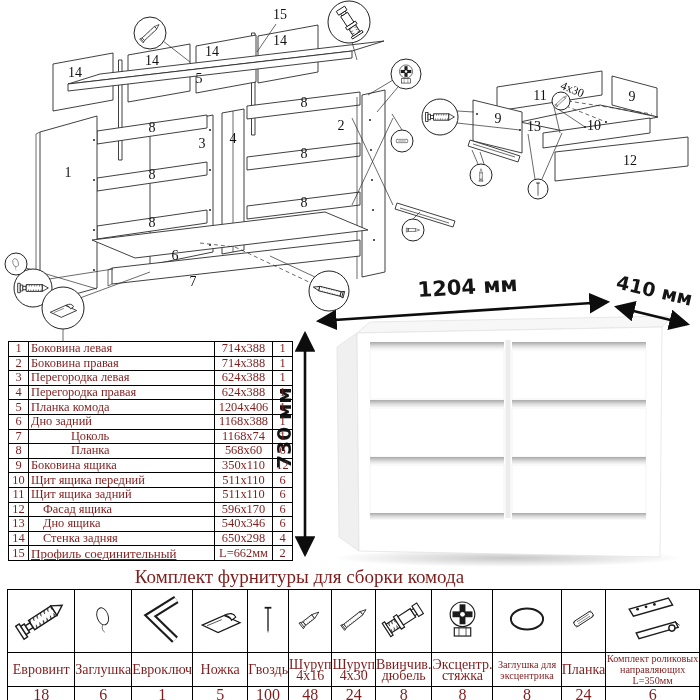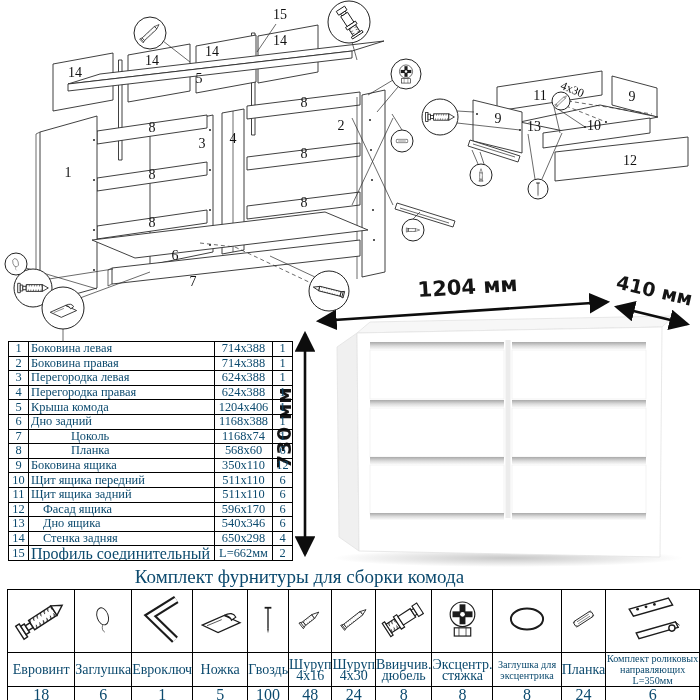--- a/index.html
+++ b/index.html
@@ -1,36 +1,36 @@
 <!DOCTYPE html>
 <html><head>
 <meta charset="utf-8">
 <style>
   html,body{margin:0;padding:0;background:#fff;}
   .sheet{position:relative;width:700px;height:700px;background:#fff;overflow:hidden;
-         font-family:"Liberation Serif",serif;color:#0c4a6e;}
+         font-family:"Liberation Serif",serif;color:#7f1d1d;}
   
   #diagram{position:absolute;left:0;top:0;z-index:3;pointer-events:none;}
   .pnl{fill:#fff;stroke:#2b2b2b;stroke-width:.9;stroke-linejoin:round;}
   .ln{stroke:#2b2b2b;stroke-width:.7;fill:none;}
   .dsh{stroke:#2b2b2b;stroke-width:.7;fill:none;stroke-dasharray:4 3;}
   .co{fill:#fff;stroke:#222;stroke-width:1;}
   .dot{fill:#222;}
   
   #product{position:absolute;left:275px;top:268px;width:425px;height:302px;z-index:1;}
   .dim{font-family:"DejaVu Sans",sans-serif;font-weight:bold;fill:#151515;}
   .arrow{stroke:#0d0d0d;stroke-width:2.6;fill:none;}
   
   #parts{position:absolute;left:8px;top:341px;z-index:2;border-collapse:collapse;table-layout:fixed;}
   #parts td{border:1px solid #000;font-size:12.4px;line-height:13px;height:13.6px;
             padding:0 2px;white-space:nowrap;overflow:hidden;}
   #parts td.c{text-align:center;padding:0;}
   #parts td.ind1{padding-left:14px;font-family:Liberation Serif, serif;}
   #parts td.ind2{padding-left:42px;margin-top:12px;}
-  #parts tr.small td.nm{font-size:16px;}
+  #parts tr.small td.nm{font-size:13px;text-decoration:underline;}
   
   #hw-title{position:absolute;left:0;top:566px;width:599px;text-align:center;
             font-size:19px;z-index:2;}
   #hw{position:absolute;left:7px;top:589px;z-index:2;border-collapse:collapse;table-layout:fixed;}
   #hw td{border:1px solid #000;text-align:center;vertical-align:middle;padding:0;}
   #hw tr.icons td{height:62px;}
   #hw tr.names td{height:25px;font-size:14px;line-height:11px;white-space:pre-line;}
   #hw tr.names td.tiny{font-size:10.2px;font-family:Liberation Serif, serif;}
   #hw tr.qty td{height:16px;font-size:16px;line-height:16px;}
   .icn{stroke:#1c1c1c;stroke-width:1;fill:#fff;}
@@ -388,21 +388,21 @@
           <td class="c">1</td>
         </tr>
         <tr>
           <td class="c">4</td>
           <td class="nm">Перегородка правая</td>
           <td class="c">624x388</td>
           <td class="c">1</td>
         </tr>
         <tr>
           <td class="c">5</td>
-          <td class="nm">Крыша комода</td>
+          <td class="nm">Планка комода</td>
           <td class="c">1204x406</td>
           <td class="c">1</td>
         </tr>
         <tr>
           <td class="c">6</td>
           <td class="nm">Дно задний</td>
           <td class="c">1168x388</td>
           <td class="c">1</td>
         </tr>
         <tr>

